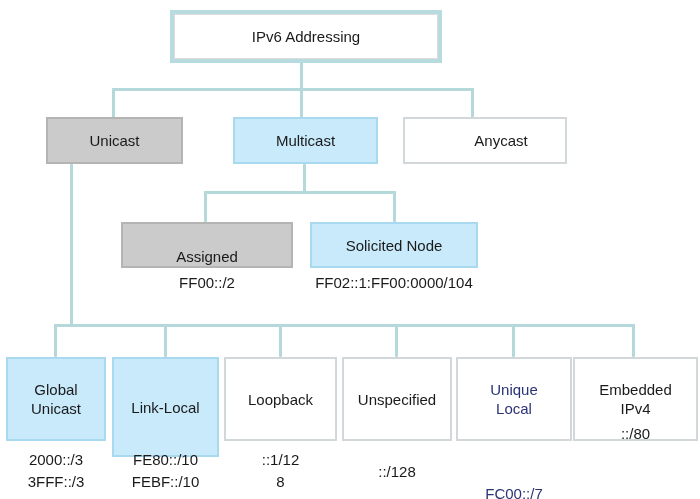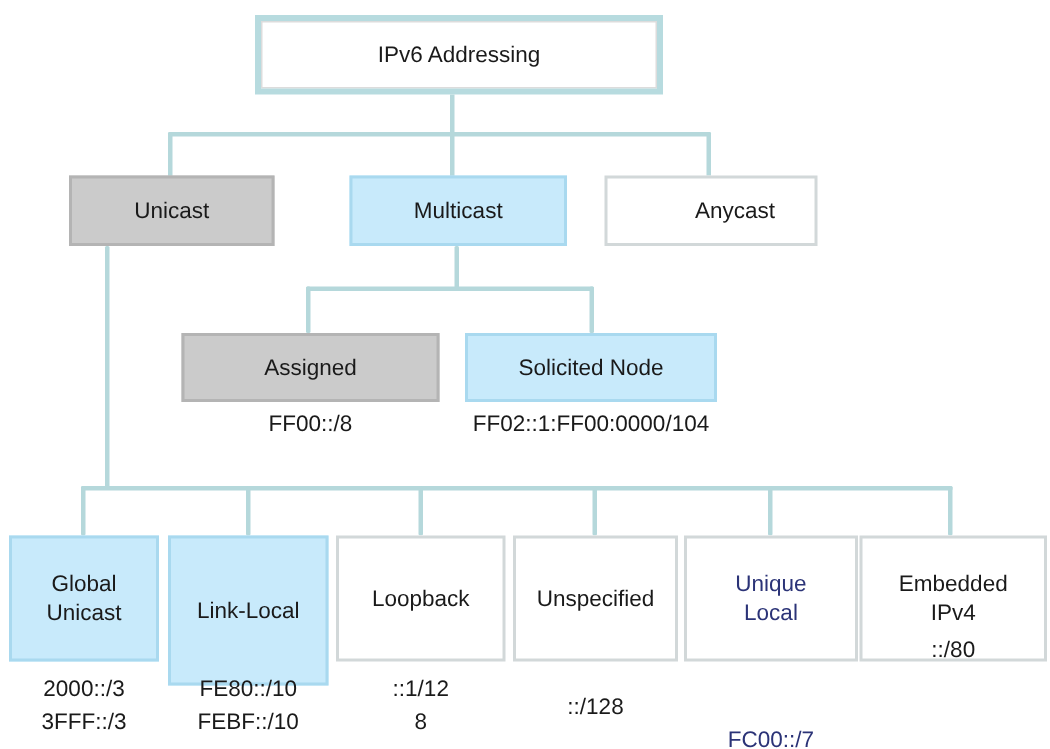--- a/index.html
+++ b/index.html
@@ -67,32 +67,32 @@
   <div class="node root" style="left:170px; top:10px; width:272px; height:53px;">
     <span>IPv6 Addressing</span>
   </div>
 
   <div class="node gray" style="left:46px; top:117px; width:137px; height:47px;">
     <span>Unicast</span>
   </div>
   <div class="node blue" style="left:233px; top:117px; width:145px; height:47px;">
     <span>Multicast</span>
   </div>
-  <div class="node white" style="left:403px; top:117px; width:142px; height:47px;padding-left:32px;">
+  <div class="node white" style="left:403px; top:117px; width:164px; height:47px;padding-left:32px;">
     <span>Anycast</span>
   </div>
 
-  <div class="node gray" style="left:121px; top:222px; width:172px; height:46px;">
+  <div class="node gray" style="left:121px; top:222px; width:172px; height:46px;align-items:flex-end;">
     <span>Assigned</span>
   </div>
   <div class="node blue" style="left:310px; top:222px; width:168px; height:46px;">
     <span>Solicited Node</span>
   </div>
   <div class="addr" style="left:121px; top:272px; width:172px;">
-    <span>FF00::/8</span>
+    <span>FF00::/2</span>
   </div>
   <div class="addr" style="left:296px; top:272px; width:196px;">
     <span>FF02::1:FF00:0000/104</span>
   </div>
 
   <div class="node blue" style="left:6px; top:357px; width:100px; height:84px;">
     <span>Global Unicast</span>
   </div>
   <div class="node blue" style="left:112px; top:357px; width:107px; height:100px;">
     <span>Link-Local</span>

